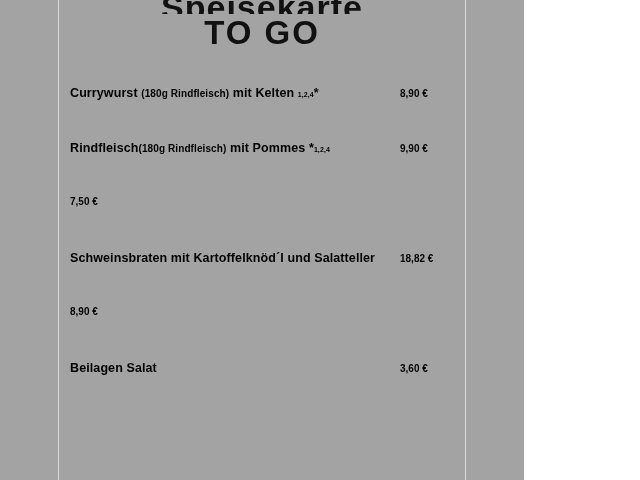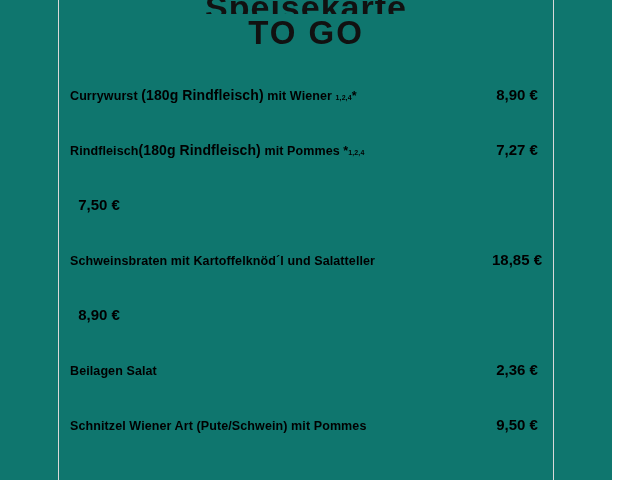--- a/index.html
+++ b/index.html
@@ -9,23 +9,23 @@
   body {
     width: 640px;
     height: 480px;
     background: #ffffff;
     font-family: "Liberation Sans", sans-serif;
     color: #000000;
     overflow: hidden;
   }
   .page {
     position: relative;
-    width: 612px;
+    width: 524px;
     height: 480px;
-    background: #0f766e;
+    background: #a3a3a3;
     box-sizing: border-box;
   }
   
   .edge-rule {
     position: absolute;
     top: 0;
     width: 1px;
     height: 480px;
     background: #d9d9d9;
   }
@@ -63,78 +63,74 @@
     height: 55px;
   }
   .item-name {
     font-size: 12.5px;
     font-weight: bold;
     color: #000000;
     white-space: nowrap;
     letter-spacing: 0.1px;
   }
   .item-name .small {
-    font-size: 14px;
+    font-size: 10px;
     font-weight: bold;
   }
   .item-name .tiny {
     font-size: 7px;
     font-weight: bold;
     vertical-align: baseline;
   }
   .item-price {
-    font-size: 15px;
+    font-size: 10px;
     font-weight: bold;
     white-space: nowrap;
-    text-align: center;
+    text-align: left;
     min-width: 58px;
   }
 </style>
 </head>
 <body>
 
 <div class="page">
 
   <div class="edge-rule left"></div>
   <div class="edge-rule right"></div>
 
   <div class="title-block">
     <div class="title-top">Speisekarte</div>
     <div class="title-main">TO GO</div>
   </div>
 
   <div class="menu">
 
     <div class="menu-row">
-      <div class="item-name"><span>Currywurst </span><span class="small">(180g Rindfleisch)</span><span> mit Wiener </span><span class="tiny">1,2,4</span><span>*</span></div>
+      <div class="item-name"><span>Currywurst </span><span class="small">(180g Rindfleisch)</span><span> mit Kelten </span><span class="tiny">1,2,4</span><span>*</span></div>
       <div class="item-price">8,90 €</div>
     </div>
 
     <div class="menu-row">
       <div class="item-name"><span>Rindfleisch</span><span class="small">(180g Rindfleisch)</span><span> mit Pommes *</span><span class="tiny">1,2,4</span><span></span></div>
-      <div class="item-price">7,27 €</div>
+      <div class="item-price">9,90 €</div>
     </div>
 
     <div class="menu-row">
       <div class="item-price">7,50 €</div>
     </div>
 
     <div class="menu-row">
       <div class="item-name"><span>Schweinsbraten mit Kartoffelknöd´l und Salatteller</span></div>
-      <div class="item-price">18,85 €</div>
+      <div class="item-price">18,82 €</div>
     </div>
 
     <div class="menu-row">
       <div class="item-price">8,90 €</div>
     </div>
 
     <div class="menu-row">
       <div class="item-name"><span>Beilagen Salat</span></div>
-      <div class="item-price">2,36 €</div>
+      <div class="item-price">3,60 €</div>
     </div>
 
-    <div class="menu-row">
-      <div class="item-name"><span>Schnitzel Wiener Art (Pute/Schwein) mit Pommes</span></div>
-      <div class="item-price">9,50 €</div>
-    </div>
 
   </div>
 </div>
 
 </body></html>

